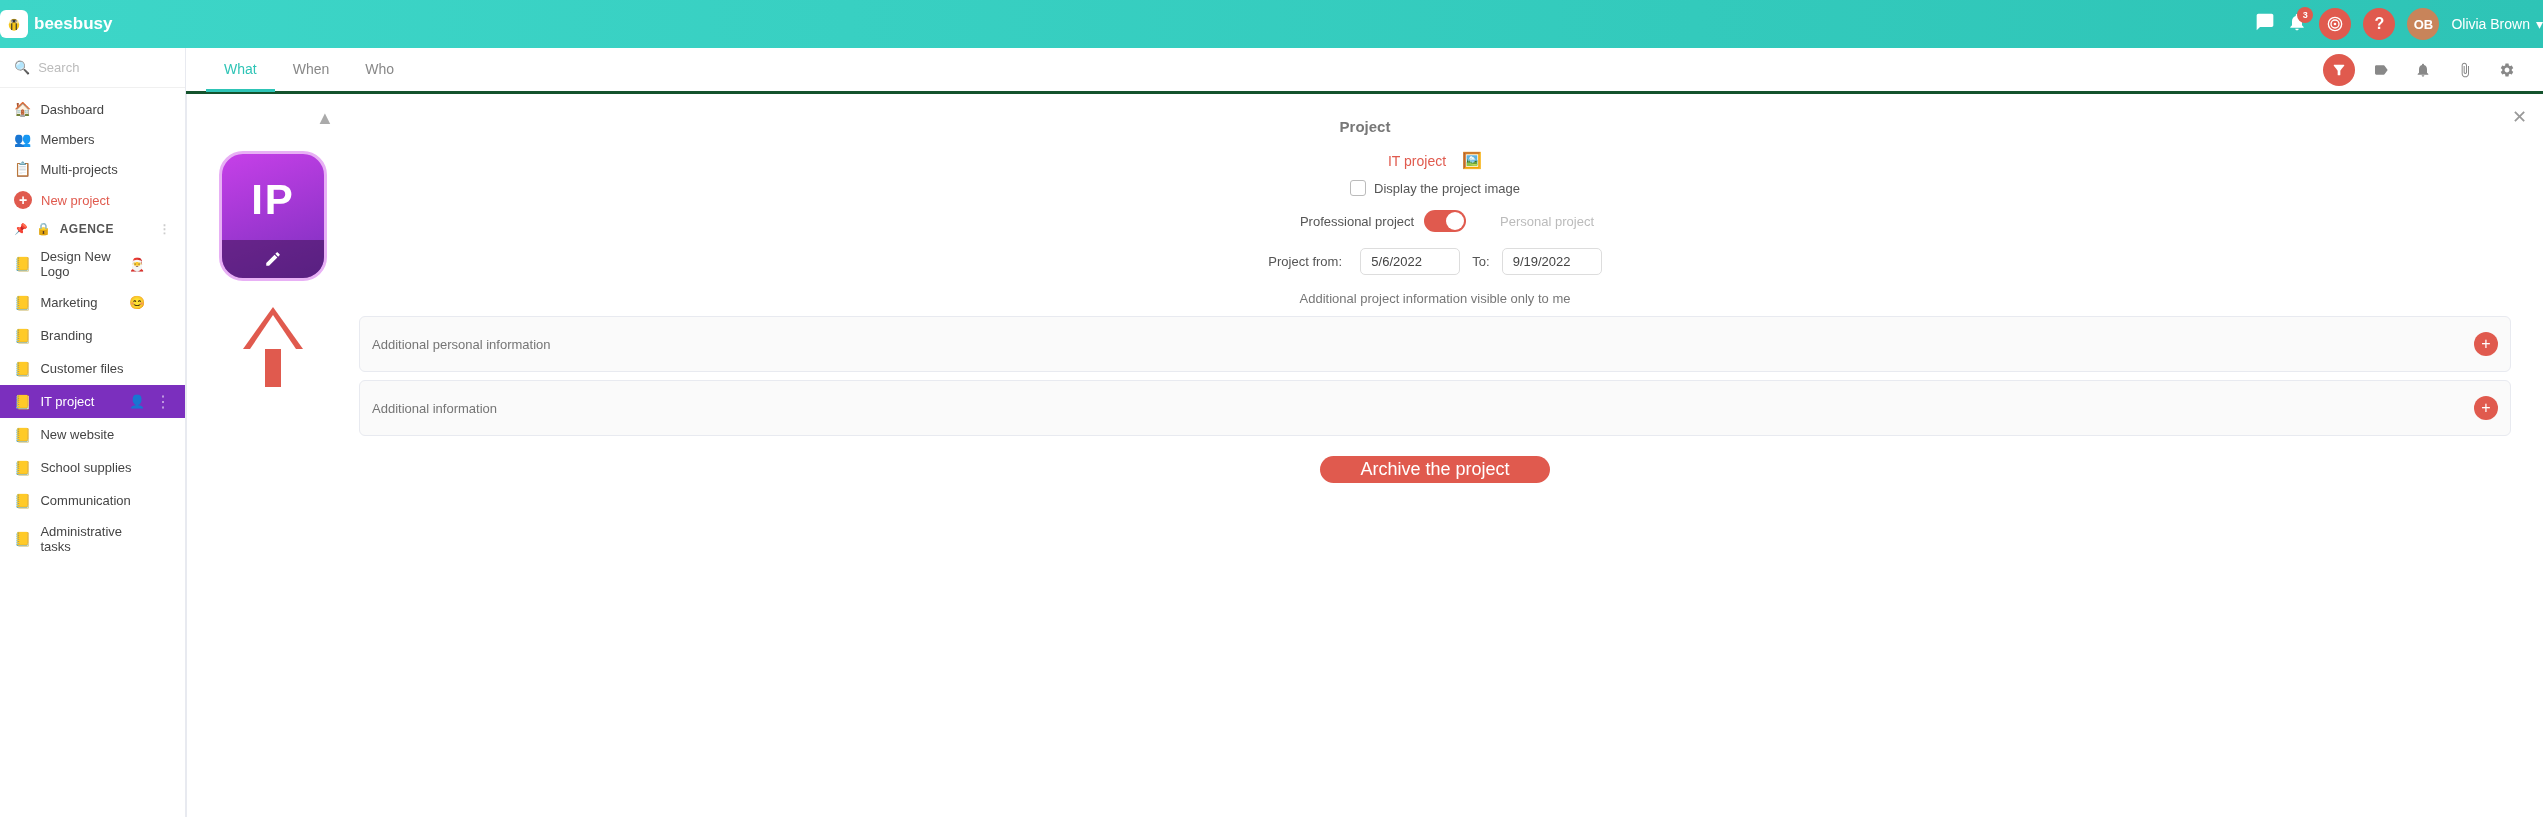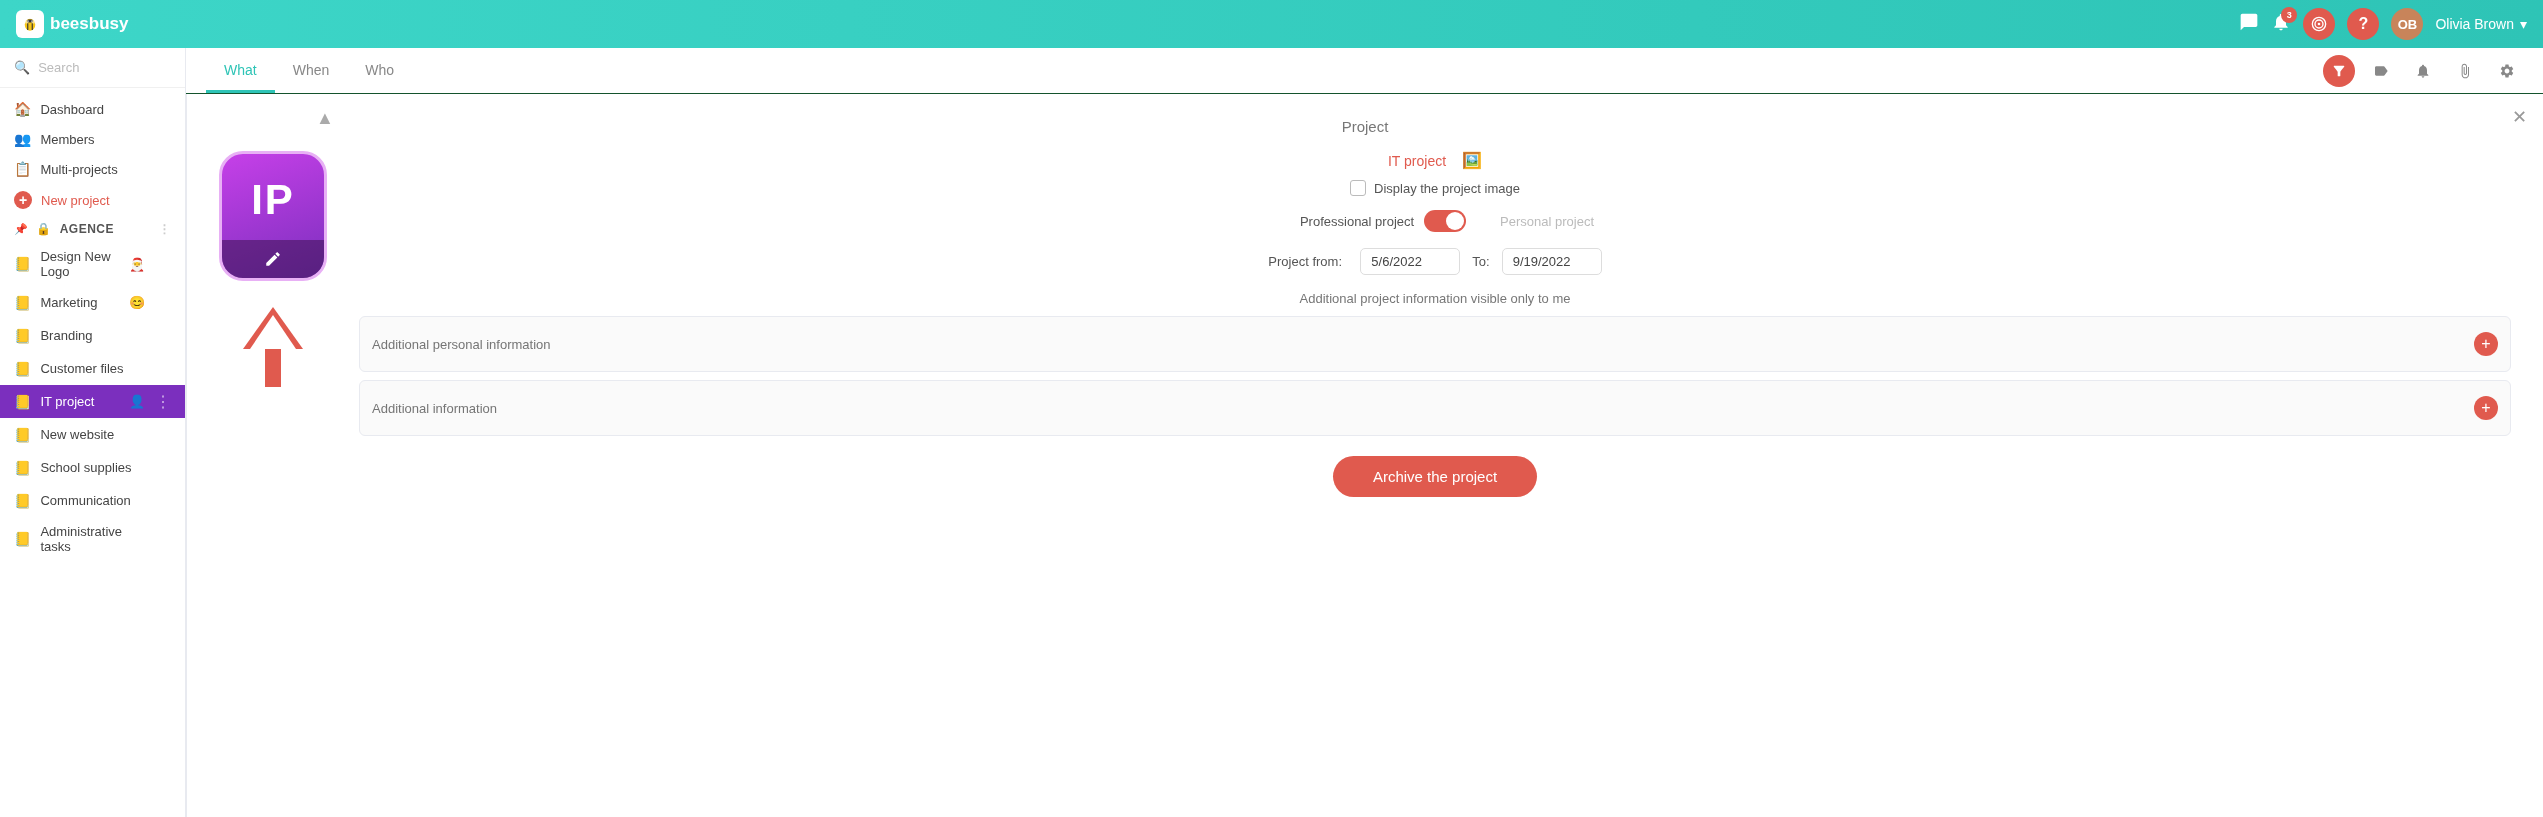--- a/index.html
+++ b/index.html
@@ -4,21 +4,21 @@
   <style>
     * { box-sizing: border-box; margin: 0; padding: 0; }
     body { font-family: 'Segoe UI', Arial, sans-serif; background: #f5f6fa; overflow: hidden; }
 
     
     .navbar {
       height: 48px;
       background: linear-gradient(90deg, #3dd6c8 0%, #2ec4b6 100%);
       display: flex;
       align-items: center;
-      padding: 0 16px;
+      padding: 0 0;
       justify-content: space-between;
       position: fixed;
       top: 0; left: 0; right: 0;
       z-index: 100;
     }
     .navbar-left { display: flex; align-items: center; gap: 8px; }
     .navbar-logo { display: flex; align-items: center; gap: 6px; color: white; font-weight: 700; font-size: 17px; }
     .navbar-logo .bee { width: 28px; height: 28px; background: white; border-radius: 6px; display: flex; align-items: center; justify-content: center; }
     .navbar-right { display: flex; align-items: center; gap: 12px; }
     .nav-icon { color: white; font-size: 18px; cursor: pointer; position: relative; }
@@ -76,21 +76,21 @@
       text-transform: uppercase;
       letter-spacing: 0.5px;
     }
 
     
     .content { flex: 1; display: flex; flex-direction: column; overflow: hidden; }
 
     
     .tab-bar {
       background: white;
-      border-bottom: 1px solid #14532d;
+      border-bottom: 3px solid #14532d;
       display: flex;
       align-items: center;
       padding: 0 20px;
       height: 46px;
       justify-content: space-between;
     }
     .tabs { display: flex; align-items: center; gap: 0; }
     .tab {
       padding: 12px 18px;
       font-size: 14px;
@@ -121,21 +121,21 @@
       top: 12px; right: 16px;
       font-size: 18px;
       color: #999;
       cursor: pointer;
     }
     .panel-title {
       text-align: center;
       font-size: 15px;
       color: #777;
       margin-bottom: 16px;
-      font-weight: 400;
+      font-weight: 700;
     }
     .panel-body { display: flex; gap: 32px; align-items: flex-start; }
 
     
     .project-icon-area { display: flex; flex-direction: column; align-items: center; gap: 16px; flex-shrink: 0; }
     .project-icon-wrapper {
       width: 108px;
       height: 130px;
       border-radius: 24px;
       background: linear-gradient(160deg, #c640e8 0%, #7b2fbe 100%);
@@ -217,22 +217,22 @@
     }
     .info-input { flex: 1; border: none; background: transparent; font-size: 13px; color: #bbb; outline: none; }
     .info-add-btn { width: 24px; height: 24px; border-radius: 50%; background: #e05a4e; color: white; display: flex; align-items: center; justify-content: center; font-size: 16px; cursor: pointer; flex-shrink: 0; }
     .archive-btn {
       display: block;
       margin: 20px auto 0;
       background: #e05a4e;
       color: white;
       border: none;
       border-radius: 24px;
-      padding: 12px 40px;
-      font-size: 15px;
+      padding: 3px 40px;
+      font-size: 18px;
       cursor: pointer;
       font-weight: 500;
     }
 
     
     .arrow-svg { margin-top: 10px; }
 
     
     ::-webkit-scrollbar { width: 5px; }
     ::-webkit-scrollbar-thumb { background: #ddd; border-radius: 3px; }

